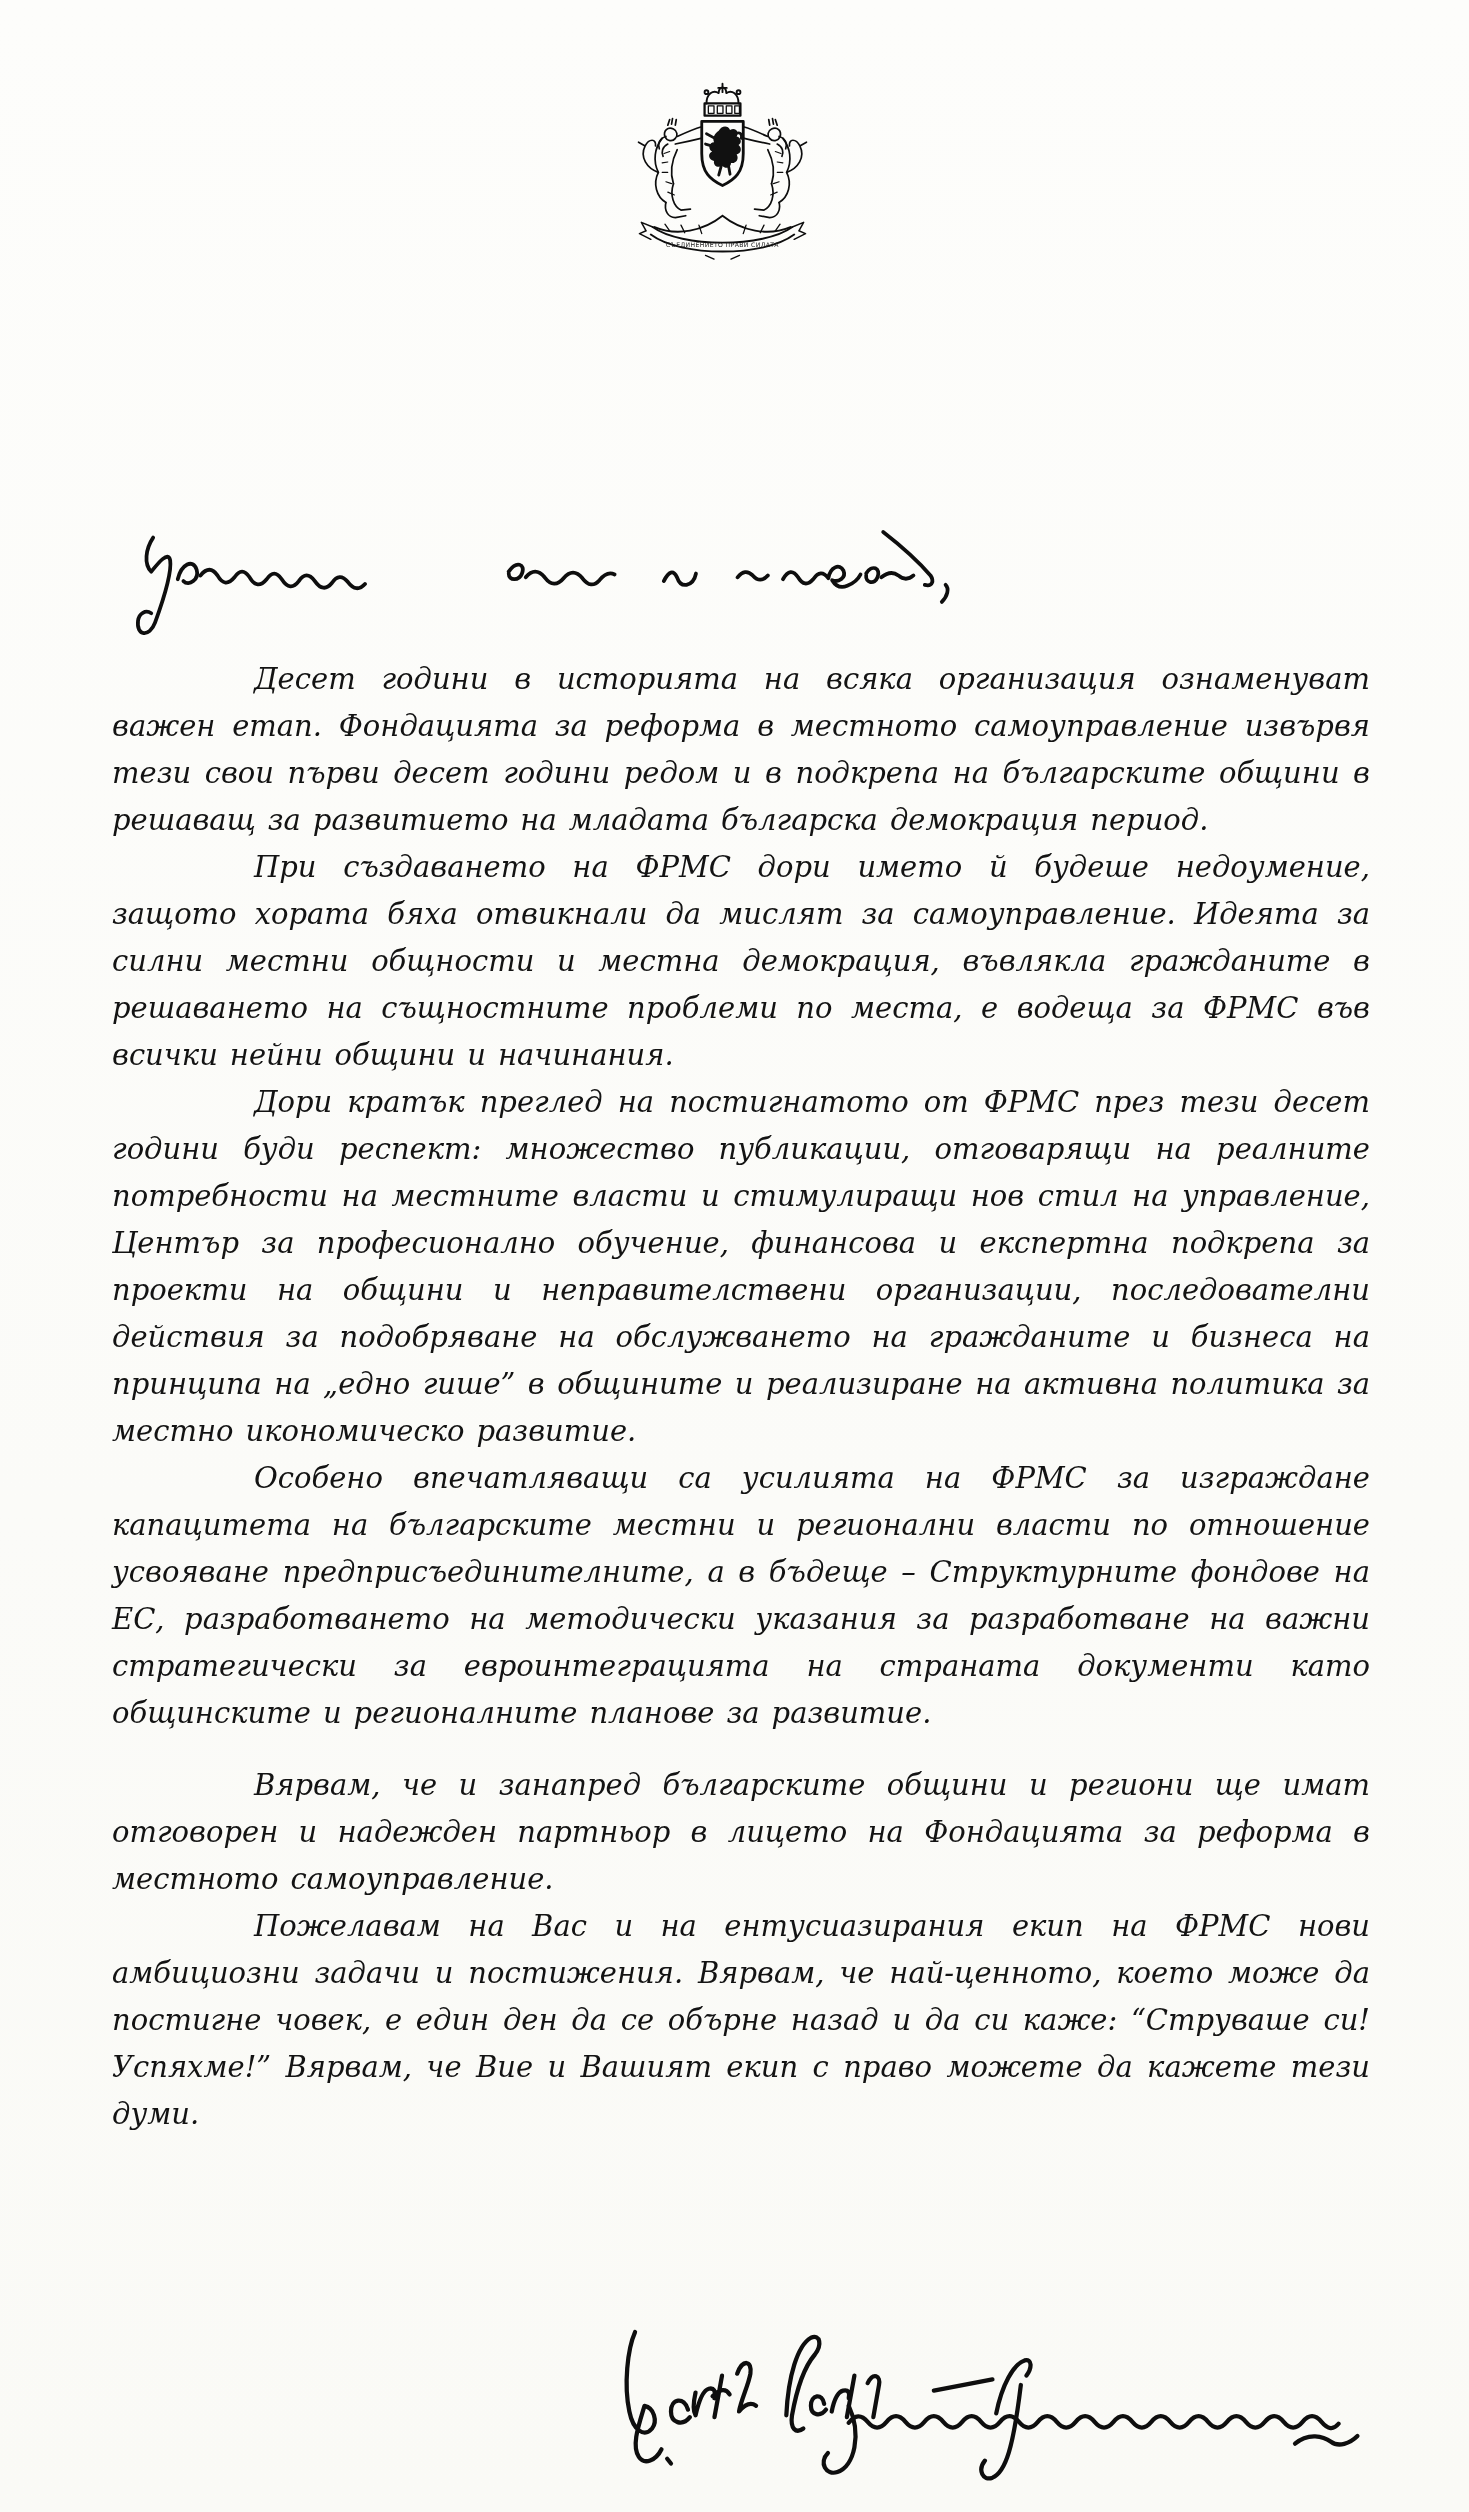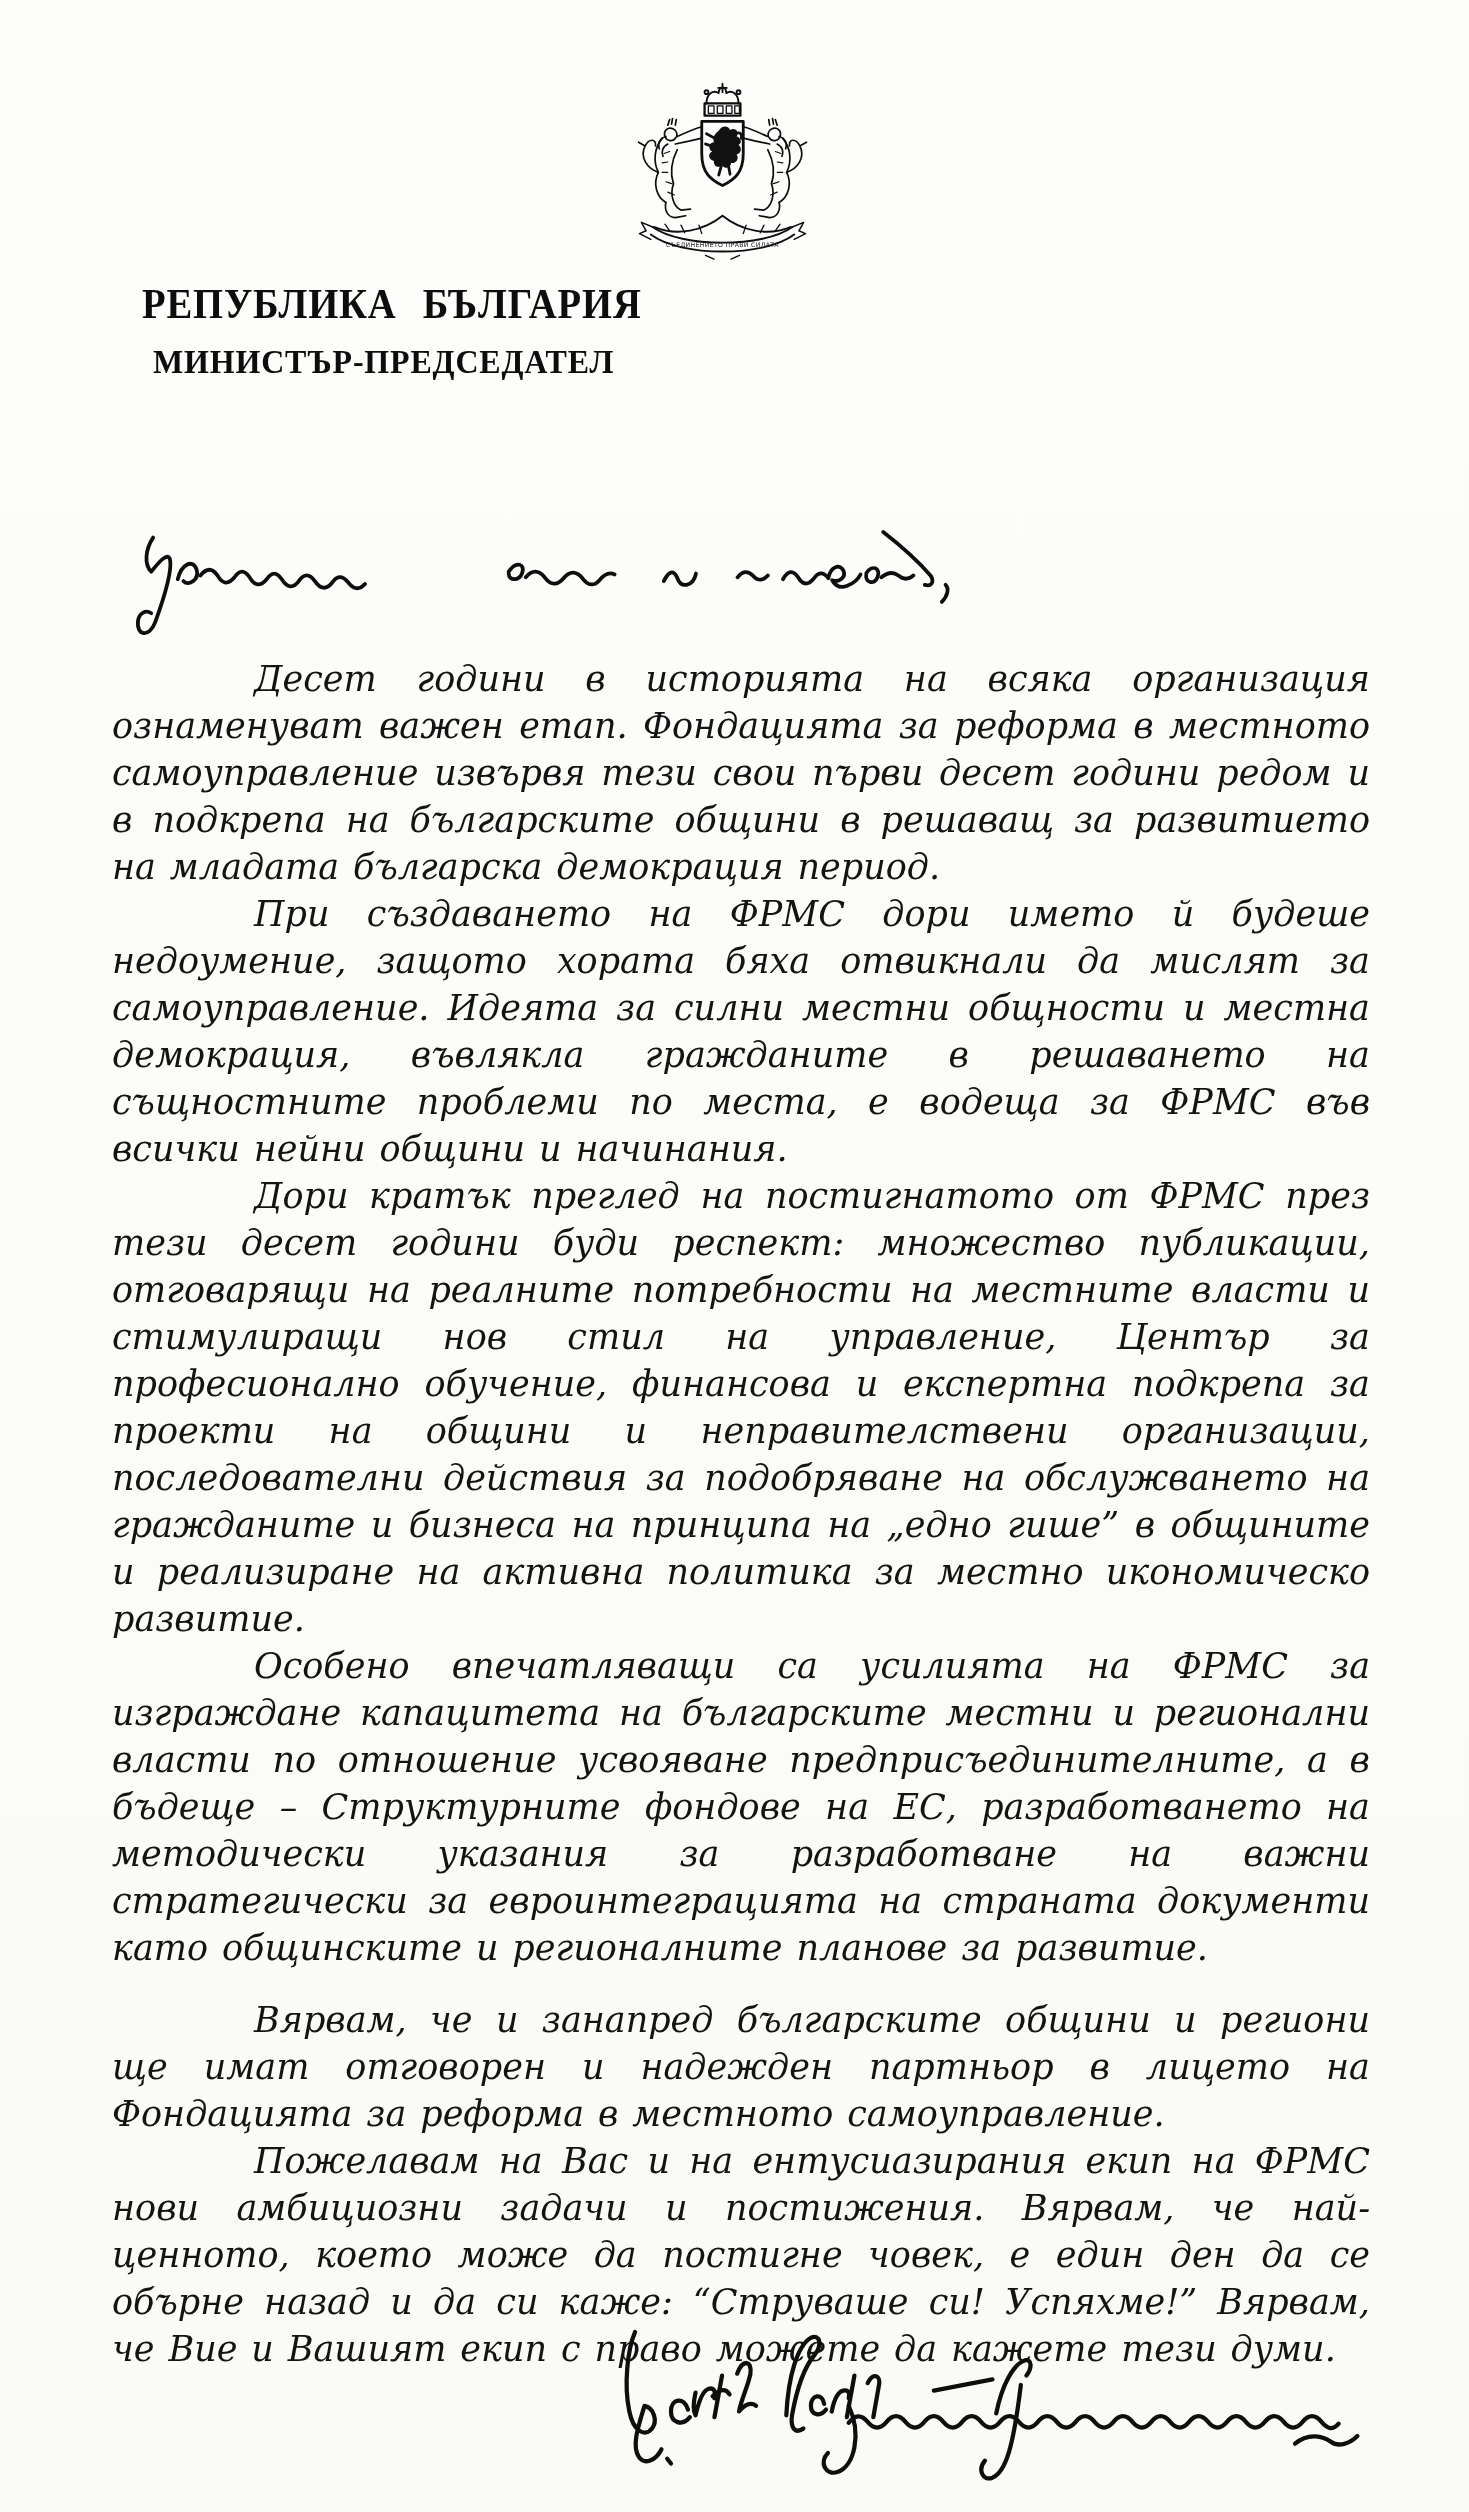--- a/index.html
+++ b/index.html
@@ -27,21 +27,21 @@
     transform:scaleX(.94);transform-origin:left top;
   }
   .dateline{
     position:absolute;left:874px;top:431px;
     font-style:italic;font-size:37px;color:#101010;
     word-spacing:11.3px;white-space:nowrap;
   }
   .salutation{position:absolute;left:121px;top:511px;width:870px;height:161px;}
   .bodytext{
     position:absolute;left:112px;top:656px;width:1258px;
-    font-style:italic;font-size:35px;line-height:47px;
+    font-style:italic;font-size:29px;line-height:47px;
     text-align:justify;color:#131313;word-spacing:2.8px;
   }
   .bodytext p{margin:0;text-indent:142px;}
   .bodytext p.gap-before{margin-top:24.6px;}
   .signature{position:absolute;left:601px;top:2262px;width:851px;height:246px;}
   .ink{stroke:#0e0e0e;fill:none;stroke-linecap:round;stroke-linejoin:round;}
 </style>
 </head>
 <body>
 
@@ -81,24 +81,20 @@
       <path d="M116,146 C96,162 68,168 44,158 M116,146 C136,162 164,168 188,158"></path>
       <path d="M60,162 l-5,-7 M76,164 l-4,-8 M94,165 l-3,-9 M172,162 l5,-7 M156,164 l4,-8 M138,165 l3,-9" stroke-width="1.4"></path>
 
       <path d="M42,158 C72,180 160,180 190,158 M40,166 C72,190 160,190 192,166"></path>
       <path d="M42,158 l-12,-5 5,9 -7,3 12,6 M190,158 l12,-5 -5,9 7,3 -12,6" stroke-width="1.6"></path>
       <path d="M98,188 l9,4 M134,188 l-9,4" stroke-width="1.4"></path>
     </g>
     <text x="116" y="179" text-anchor="middle" font-size="6.5" letter-spacing="0.4" fill="#1d1d1d" stroke="none" font-family="DejaVu Sans, sans-serif">СЪЕДИНЕНИЕТО ПРАВИ СИЛАТА</text>
   </svg>
 
-  <header class="letterhead">
-    <div class="country">РЕПУБЛИКА БЪЛГАРИЯ</div>
-    <div class="office">МИНИСТЪР-ПРЕДСЕДАТЕЛ</div>
-  </header>
 
 
   <svg class="salutation" viewBox="0 0 920 170" xmlns="http://www.w3.org/2000/svg" aria-hidden="true">
     <g class="ink" stroke-width="4">
       <path d="M34,28 C26,40 24,56 32,64 C40,54 50,42 52,52 C54,66 44,96 36,118 C30,134 16,132 18,116 C19,108 26,104 32,108"></path>
       <path d="M60,72 C64,56 76,50 80,62 C83,72 72,80 66,74"></path>
       <path d="M84,68 q10,-12 18,0 q8,14 18,2 q8,-12 16,0 q8,14 18,2 q8,-12 16,0 q9,14 18,2 q8,-12 17,0 q9,13 18,2 q8,-12 17,-1 q9,12 18,2"></path>
       <path d="M410,64 c8,-12 18,-8 14,2 c-3,8 -14,8 -14,0"></path>
       <path d="M428,70 q10,-12 20,0 q10,13 20,1 q10,-12 20,0 q9,12 18,2 q8,-10 16,-6"></path>
       <path d="M574,74 q8,-16 14,-4 q3,9 10,8 q8,-2 10,-12"></path>

